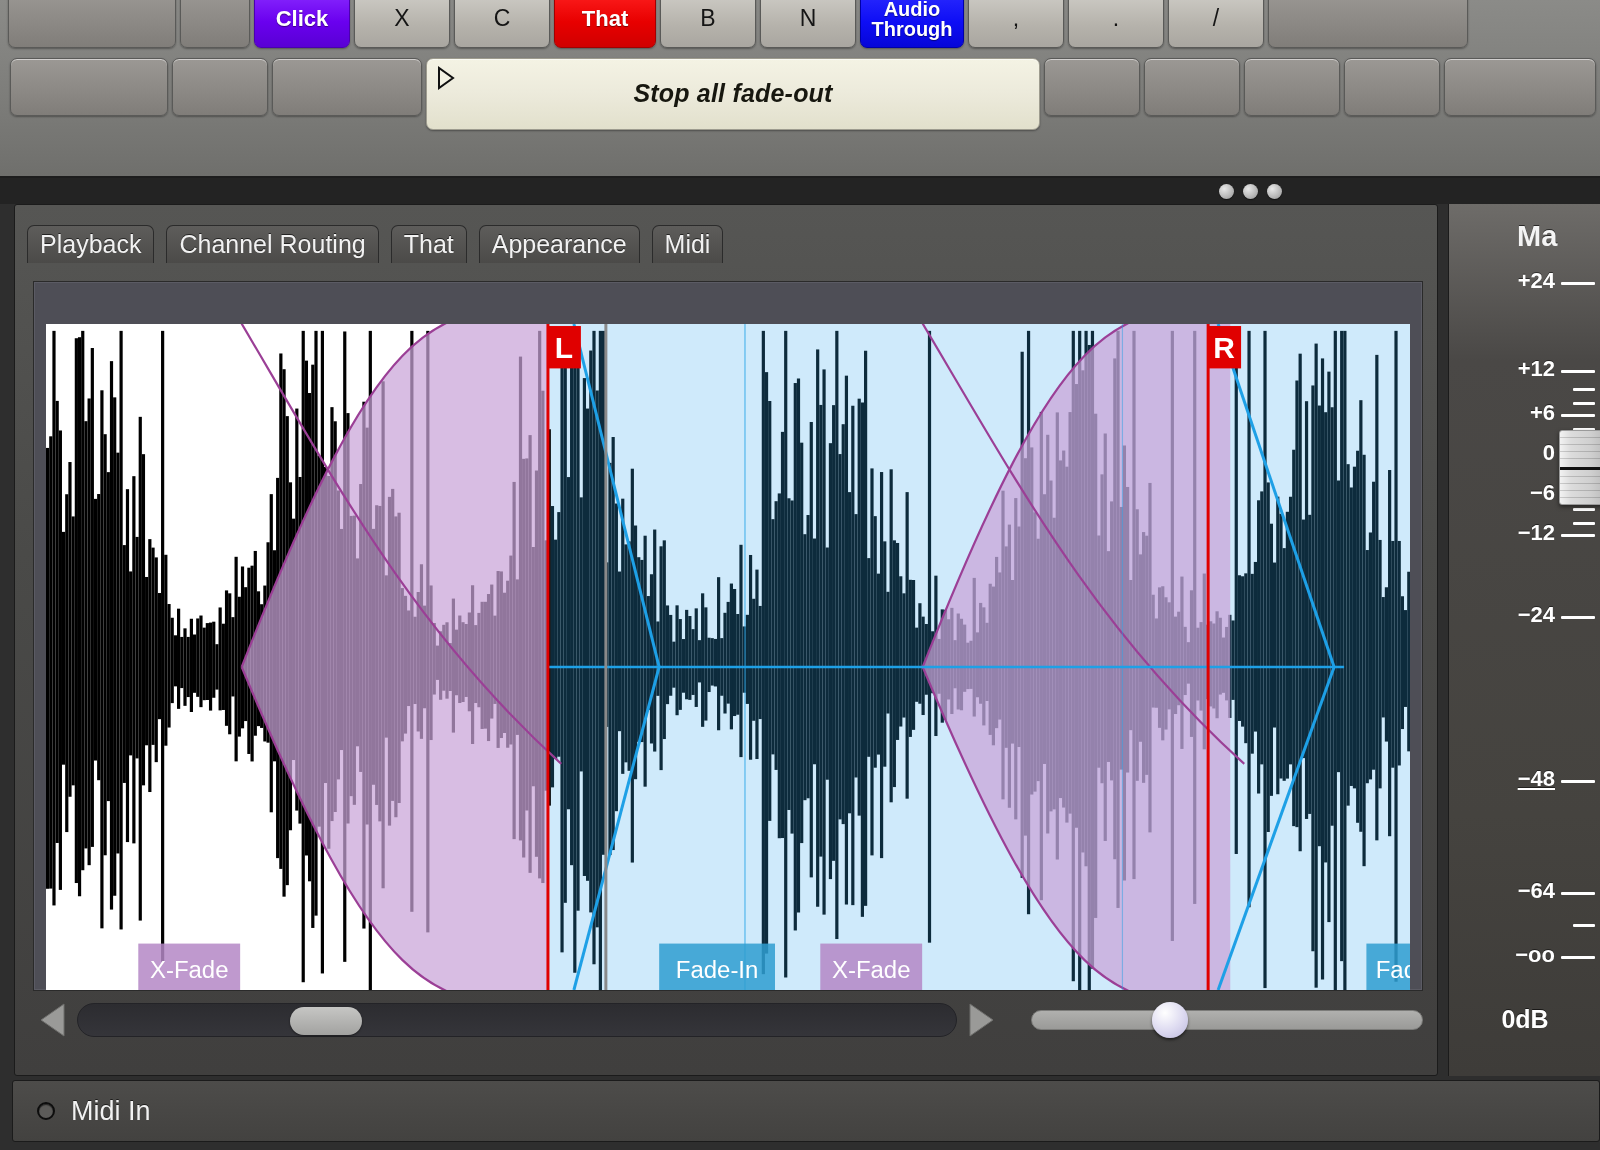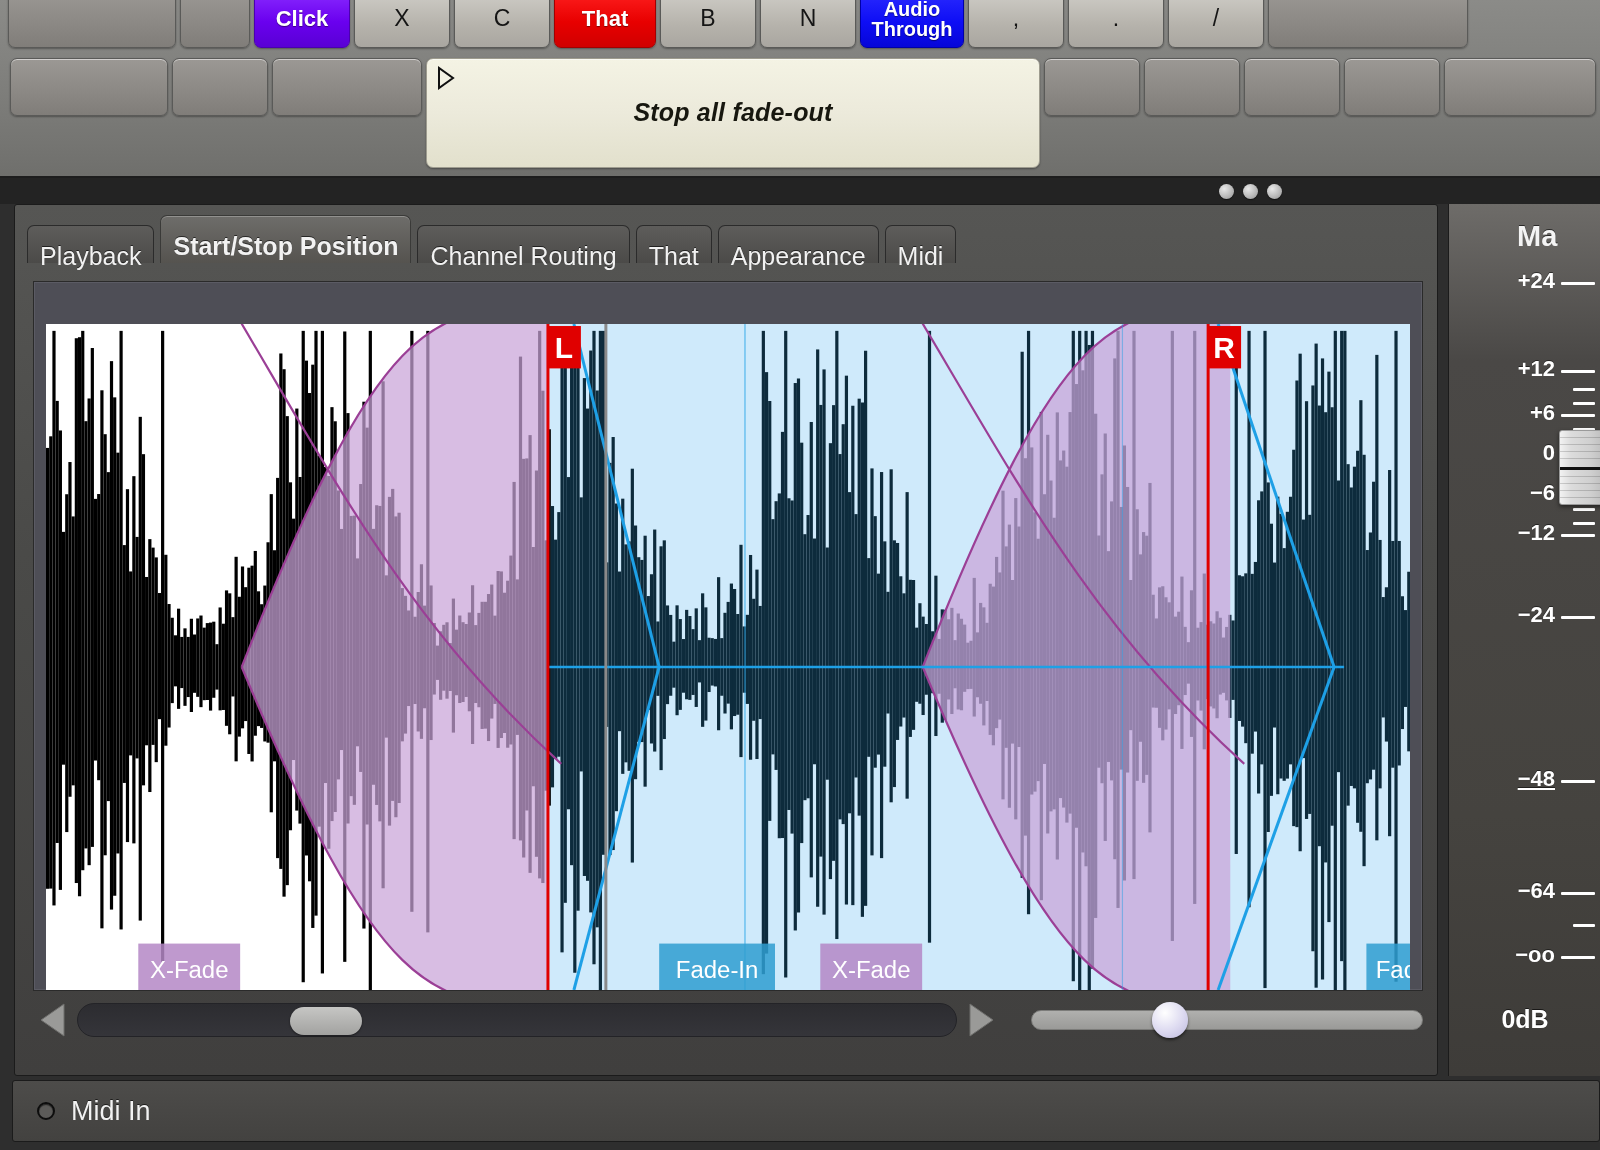--- a/index.html
+++ b/index.html
@@ -76,28 +76,28 @@
     position:absolute; left:14px; top:204px; width:1424px; height:872px;
     background:linear-gradient(#565654,#4a4a48 40%,#403f3e);
     border:1px solid #1b1b1b;
     border-radius:3px;
   }
   .tabbar{
     position:absolute; left:12px; top:12px; height:46px;
     display:flex; align-items:flex-end;
   }
   .tab{
-    height:38px; padding:16px 12px;
-    display:flex; 
+    height:38px; padding:0 12px;
+    display:flex; align-items:center;
     font-size:25px; color:#f2f2f2;
     background:linear-gradient(#5e5d5b,#4b4a48);
     border:1px solid #2b2b2b;
     border-bottom:none;
     border-radius:7px 7px 0 0;
-    margin-right:6px;
+    margin-right:12px;
     text-shadow:0 -1px 0 rgba(0,0,0,.6);
     white-space:nowrap;
   }
   .tab.active{
     height:48px;
     background:linear-gradient(#6e6d6a,#55534f);
     font-weight:bold;
     border-color:#3a3a38;
     box-shadow:inset 0 1px 0 rgba(255,255,255,.25);
     z-index:3;
@@ -235,21 +235,21 @@
         </div>
         <div class="key " style="width: 96px;">
           <span>/</span>
         </div>
         <div class="key blank" style="width: 200px;"></div>
       </div>
     <div class="kb-row r2" id="kbrow2">
         <div class="key blank" style="width: 158px;"></div>
         <div class="key blank" style="width: 96px;"></div>
         <div class="key blank" style="width: 150px;"></div>
-        <div class="key wide-cream" style="width: 614px; height: 110px;">
+        <div class="key wide-cream" style="width: 614px; height: 72px;">
           <span class="play-tri">
             <svg width="18" height="24" viewBox="0 0 18 24">
               <polygon points="2,2 2,22 16,12" fill="#f4f3e4" stroke="#111" stroke-width="2"></polygon>
             </svg>
           </span>
           <span class="cream-label">Stop all fade-out</span>
         </div>
         <div class="key blank" style="width: 96px;"></div>
         <div class="key blank" style="width: 96px;"></div>
         <div class="key blank" style="width: 96px;"></div>
@@ -264,23 +264,20 @@
       <div class="dot"></div>
       <div class="dot"></div>
     </div>
   </div>
 
   <div class="panel">
 
     <div class="tabbar" id="tabbar">
         <div class="tab">
           <span>Playback</span>
-        </div>
-        <div class="tab active">
-          <span>Start/Stop Position</span>
         </div>
         <div class="tab">
           <span>Channel Routing</span>
         </div>
         <div class="tab">
           <span>That</span>
         </div>
         <div class="tab">
           <span>Appearance</span>
         </div>

